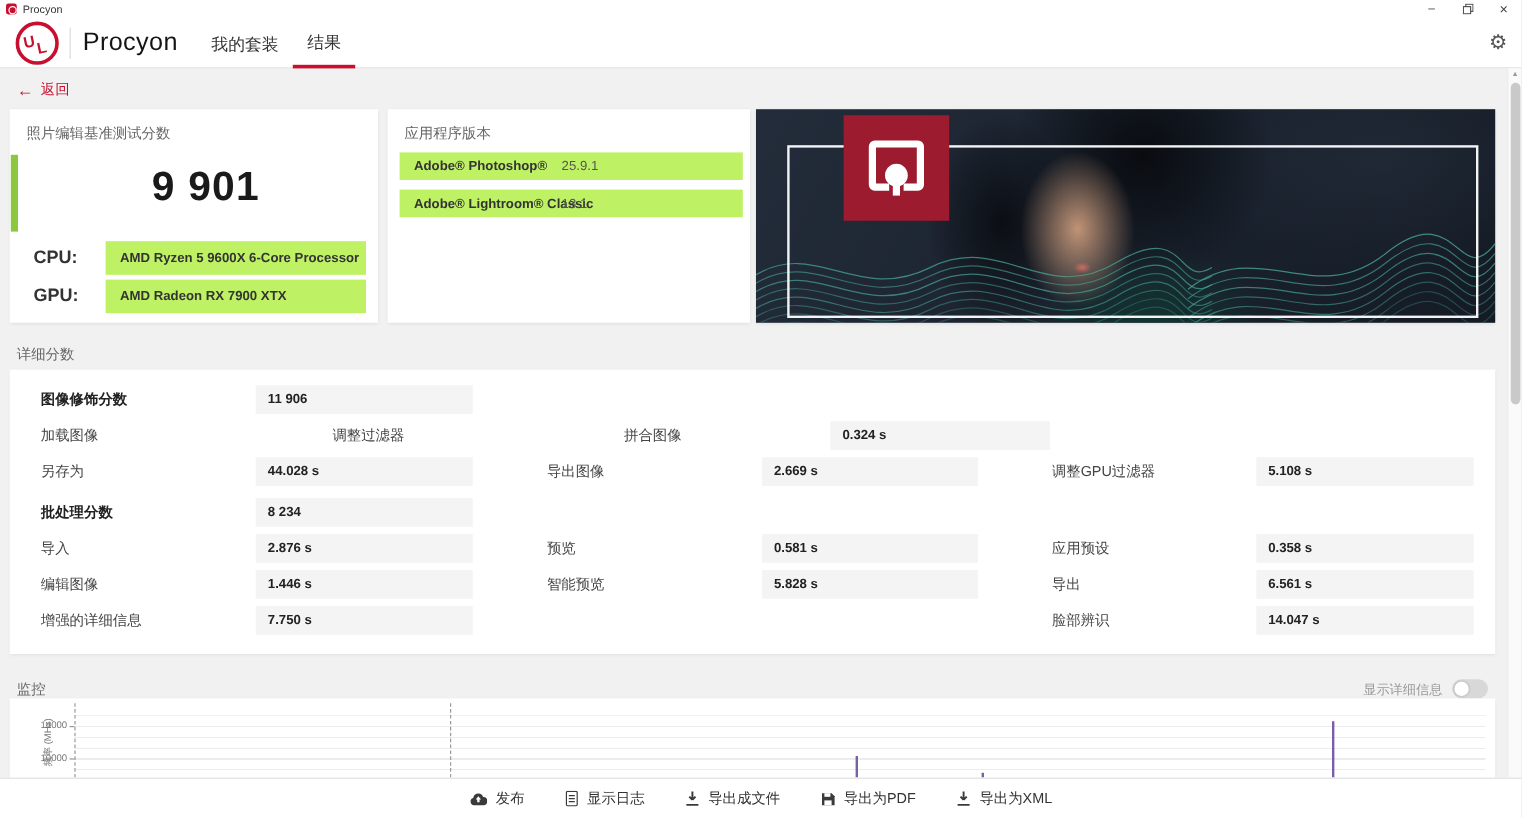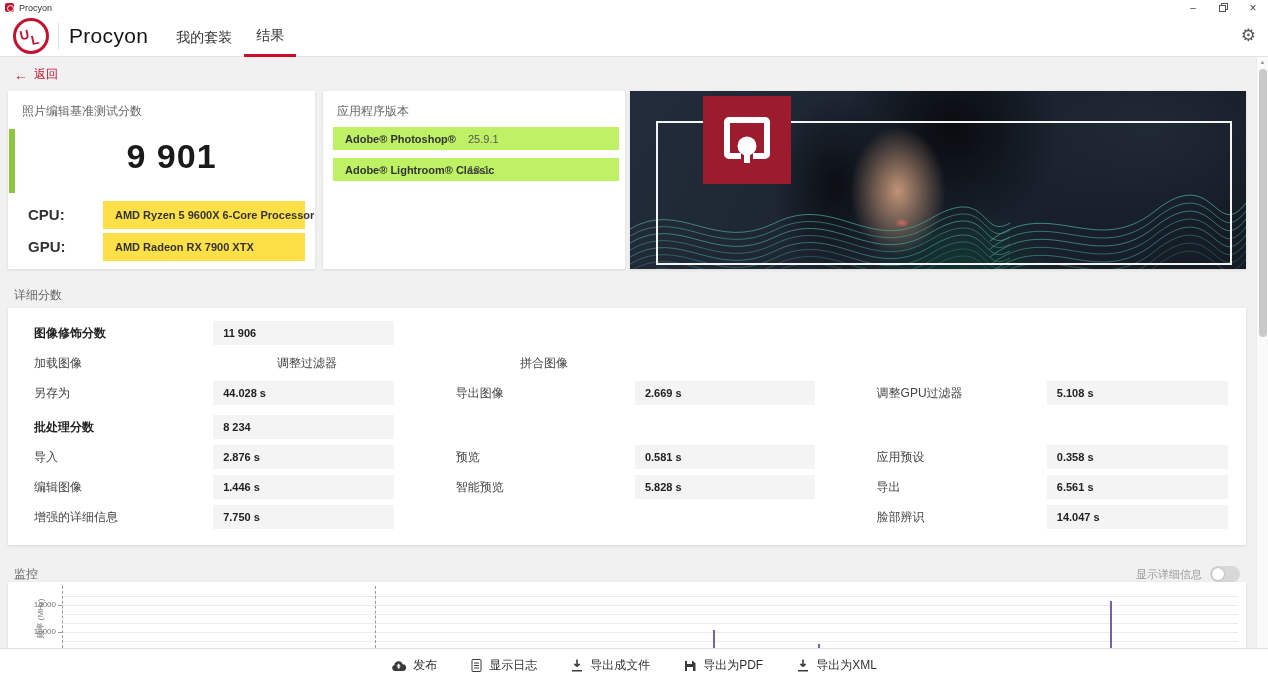--- a/index.html
+++ b/index.html
@@ -31,21 +31,21 @@
 
   
   .card { position:absolute; background:#fff; box-shadow:0 1px 3px rgba(0,0,0,.10); }
   .cardtitle { position:absolute; left:14px; top:12px; font-size:12px; color:#666; }
 
   .score-card { left:8px; top:91px; width:307px; height:178px; }
   .greenbar { position:absolute; left:1px; top:38px; width:6px; height:64px; background:#8dc63f; }
   .bigscore { position:absolute; left:0; right:0; top:46px; text-align:center; font-size:34px; font-weight:bold; color:#1a1a1a; letter-spacing:1px;padding-left:20px; }
   .specrow { position:absolute; left:0; width:307px; height:28px; }
   .specrow .sl { position:absolute; left:20px; top:0; line-height:28px; font-size:15px; font-weight:bold; color:#333; }
-  .specrow .sv { position:absolute; left:95px; right:10px; top:0; height:28px; background:#fde047; line-height:28px; font-size:11px; font-weight:bold; color:#333; padding-left:12px; white-space:nowrap; }
+  .specrow .sv { position:absolute; left:80px; right:10px; top:0; height:28px; background:#bef264; line-height:28px; font-size:11px; font-weight:bold; color:#333; padding-left:12px; white-space:nowrap; }
 
   .versions-card { left:323px; top:91px; width:302px; height:178px; }
   .verrow { position:absolute; left:10px; right:6px; height:23px; background:#bef264; display:flex; align-items:center; }
   .verrow .vn { font-size:11px; font-weight:bold; color:#333; padding-left:12px; width:135px; white-space:nowrap; }
   .verrow .vv { font-size:11px; color:#555; }
 
   
   .hero { left:630px; top:91px; width:616px; height:178px; background:linear-gradient(120deg,#232c3a 0%,#1a222e 55%,#141b25 100%); overflow:hidden; }
   .hero-paint { position:absolute; inset:0;
     background-image:
@@ -212,20 +212,21 @@
         <span class="dl w-l3"></span>
         <span class="dv empty w-v3"></span>
     </div>
 
     <div class="drow">
       <span class="dl w-l1">加载图像</span>
       <span class="w-g"></span>
       <span class="dl w-l2">调整过滤器</span>
       <span class="w-g"></span>
       <span class="dl w-l3">拼合图像</span>
+      <span class="dv w-v3">0.324 s</span>
     </div>
 
     <div class="drow">
       <span class="dl w-l1">另存为</span>
       <span class="dv w-v1">44.028 s</span>
       <span class="w-g"></span>
       <span class="dl w-l2">导出图像</span>
       <span class="dv w-v2">2.669 s</span>
       <span class="w-g"></span>
       <span class="dl w-l3">调整GPU过滤器</span>

